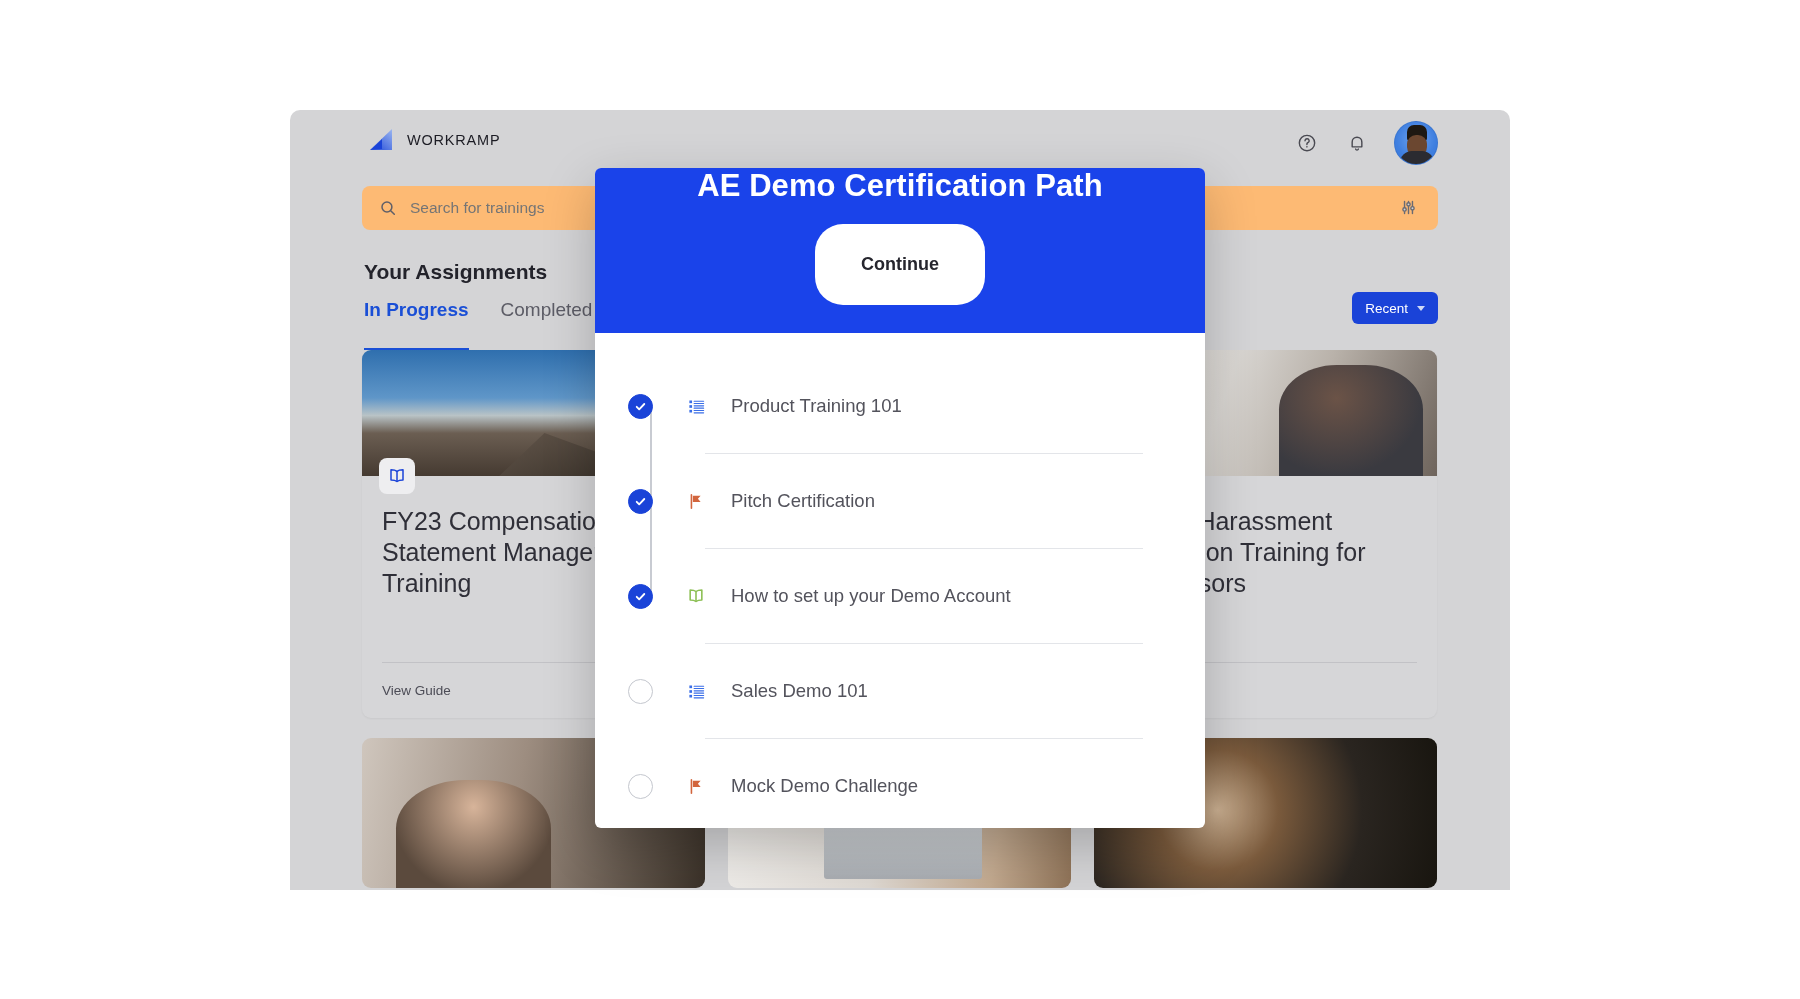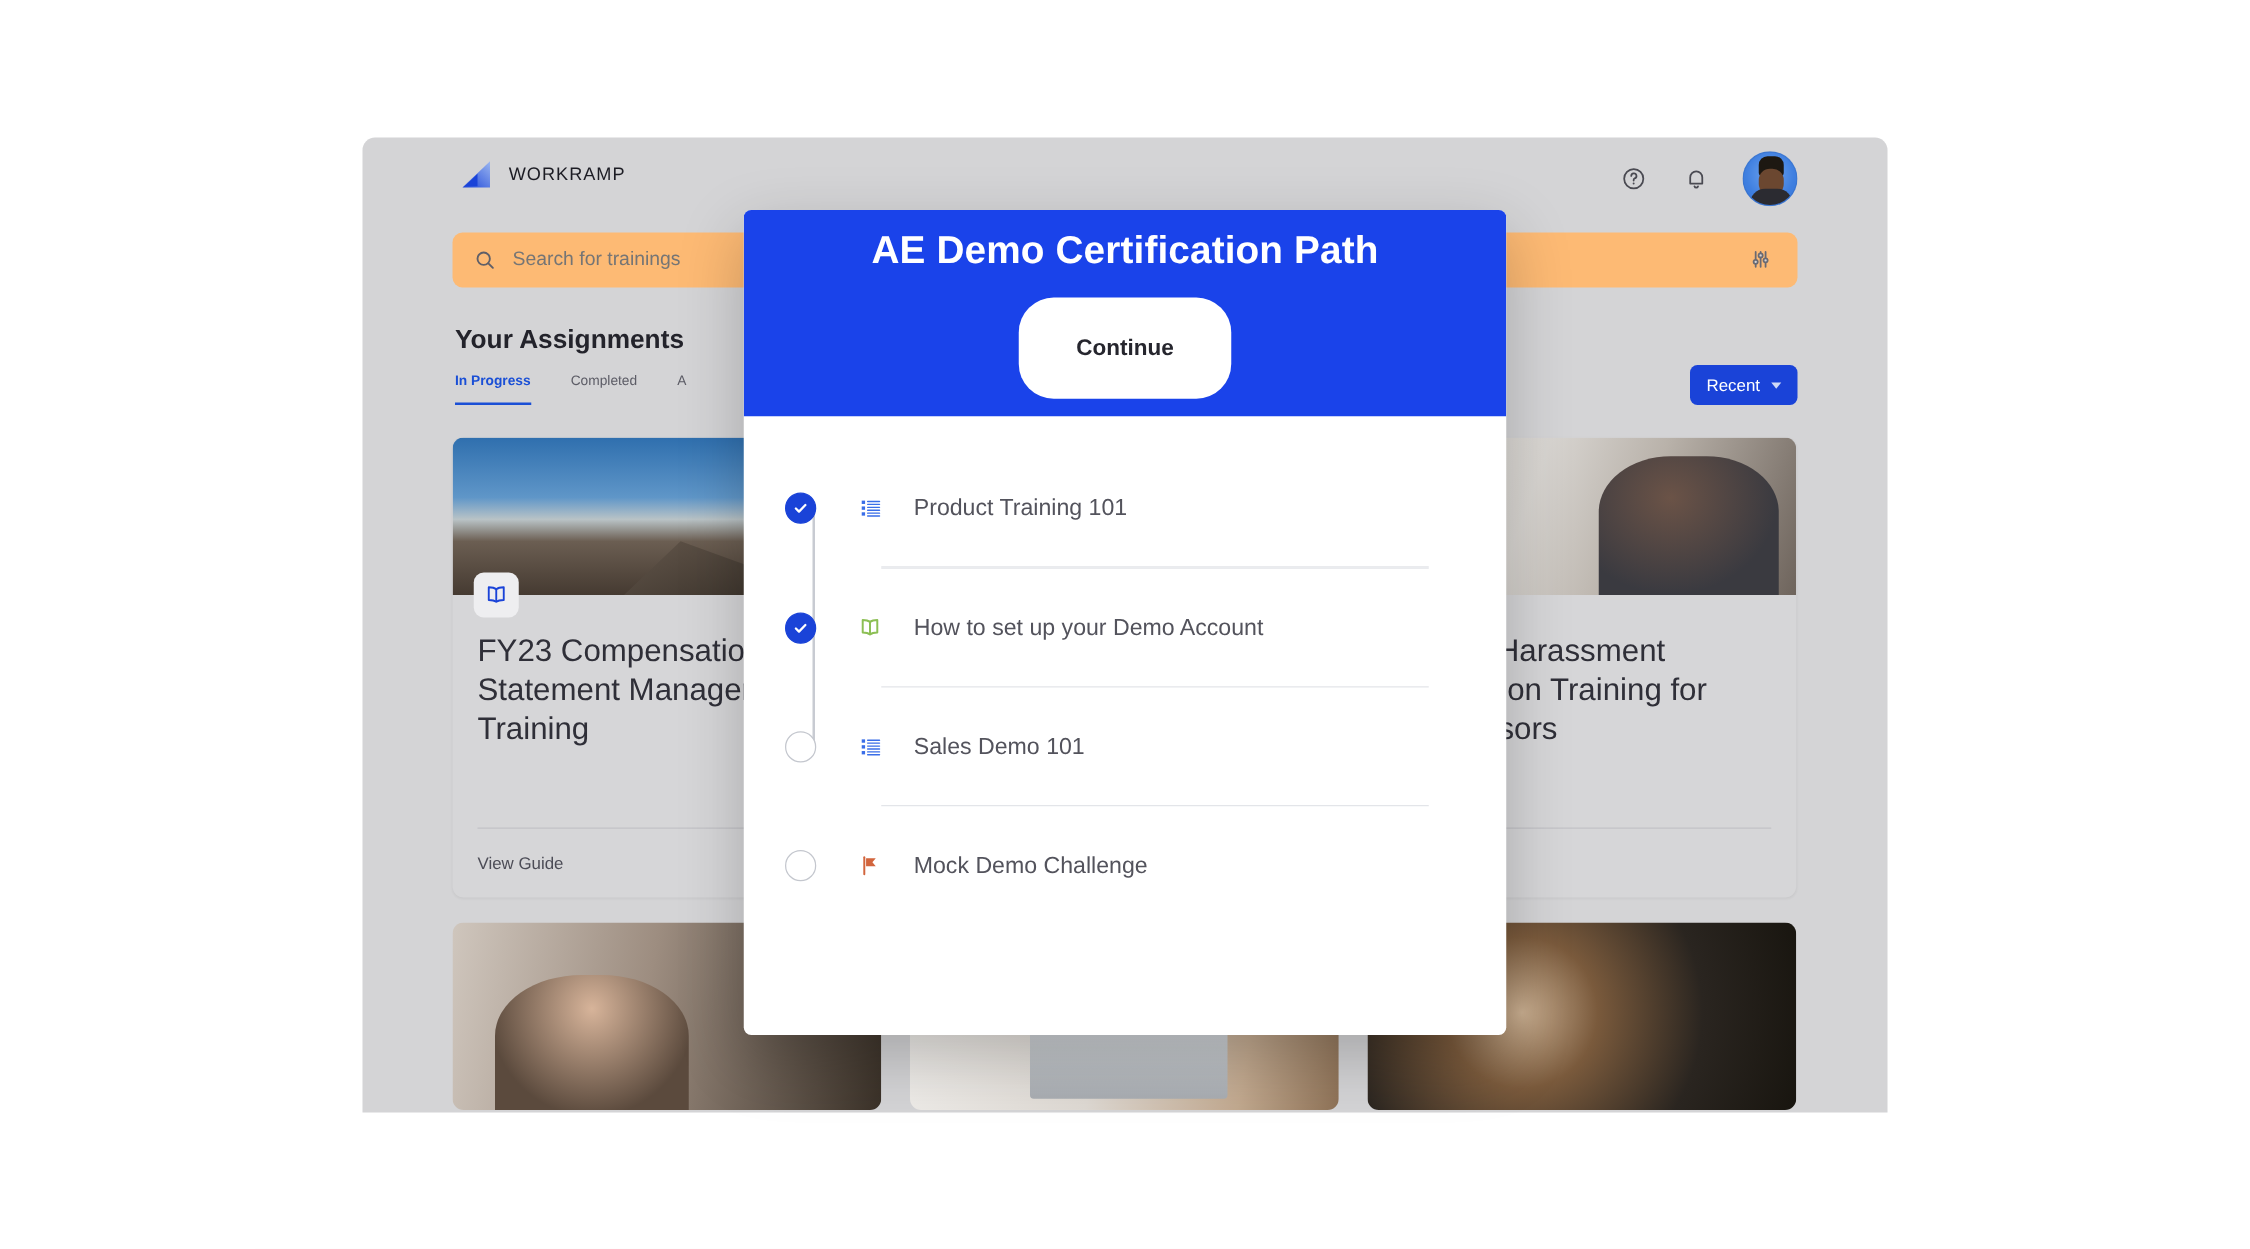--- a/index.html
+++ b/index.html
@@ -89,21 +89,21 @@
   
   .assign-title {
     position: absolute; left: 74px; top: 150px;
     font-size: 21px; font-weight: bold; color: #23232b;
   }
   .tabs {
     position: absolute; left: 74px; top: 189px;
     display: flex; gap: 32px; align-items: flex-start;
   }
   .tab {
-    font-size: 11px; color: #5c5c66; padding-bottom: 11px;
+    font-size: 19px; color: #5c5c66; padding-bottom: 27px;
     cursor: pointer; white-space: nowrap;
   }
   .tab.active { color: #1a4fd6; font-weight: bold; border-bottom: 2.5px solid #1a4fd6; }
 
   .sort-btn {
     position: absolute; right: 72px; top: 182px;
     height: 32px; padding: 16px 13px;
     background: #1a43d8; color: #ffffff; border-radius: 6px;
     display: flex; align-items: center; gap: 9px;
     font-size: 13.5px; cursor: pointer;
@@ -196,21 +196,21 @@
     width: 610px; height: 660px;
     border-radius: 6px;
     background: #ffffff;
     box-shadow: 0 18px 52px rgba(0,0,0,0.22);
     overflow: hidden;
     z-index: 50;
   }
   .modal-head {
     height: 165px; background: #1a43ea;
     display: flex; flex-direction: column;
-    align-items: center; justify-content: center; gap: 20px;
+    align-items: center; justify-content: flex-start; gap: 20px;
   }
   .modal-title {
     font-size: 31px; font-weight: bold; color: #ffffff;
     letter-spacing: 0.1px;
   }
   .continue-btn {
     background: #ffffff; color: #26262e;
     font-size: 18px; font-weight: bold;
     padding: 30px 46px; border-radius: 28px;
     border: none; cursor: pointer;
@@ -399,20 +399,34 @@
             <rect x="3" y="4.4" width="3.4" height="3.4" fill="#3a6ee8" stroke="none"></rect>
             <rect x="3" y="10.3" width="3.4" height="3.4" fill="#3a6ee8" stroke="none"></rect>
             <rect x="3" y="16.2" width="3.4" height="3.4" fill="#3a6ee8" stroke="none"></rect>
             <path d="M9 5.3h12M9 8.2h12M9 11.2h12M9 14.1h12M9 17.1h12M9 20h12" stroke-width="1.4" stroke-linecap="round"></path>
           </svg>
         </span>
         <span class="step-label">Product Training 101</span>
       </div>
       <div class="step-sep"></div>
 
+      <div class="step">
+        <span class="step-dot done">
+          <svg width="13" height="13" viewBox="0 0 24 24" fill="none" stroke="#ffffff" stroke-width="3.4" stroke-linecap="round" stroke-linejoin="round">
+              <path d="M5 12.6l4.6 4.6L19 7.4"></path>
+            </svg>
+        </span>
+        <span class="step-icon">
+          <svg width="19" height="19" viewBox="0 0 24 24" fill="none" stroke="#d2653d" stroke-width="2">
+            <path d="M5.6 3.6v17" stroke-linecap="round"></path>
+            <path d="M7.4 4.6h9.8l-3.4 4 3.4 4H7.4z" fill="#d2653d" stroke="none"></path>
+          </svg>
+        </span>
+        <span class="step-label">Pitch Certification</span>
+      </div>
       <div class="step-sep"></div>
 
       <div class="step">
         <span class="step-dot done">
           <svg width="13" height="13" viewBox="0 0 24 24" fill="none" stroke="#ffffff" stroke-width="3.4" stroke-linecap="round" stroke-linejoin="round">
               <path d="M5 12.6l4.6 4.6L19 7.4"></path>
             </svg>
         </span>
         <span class="step-icon">
           <svg width="20" height="20" viewBox="0 0 24 24" fill="none" stroke="#8cbf54" stroke-width="1.9">

